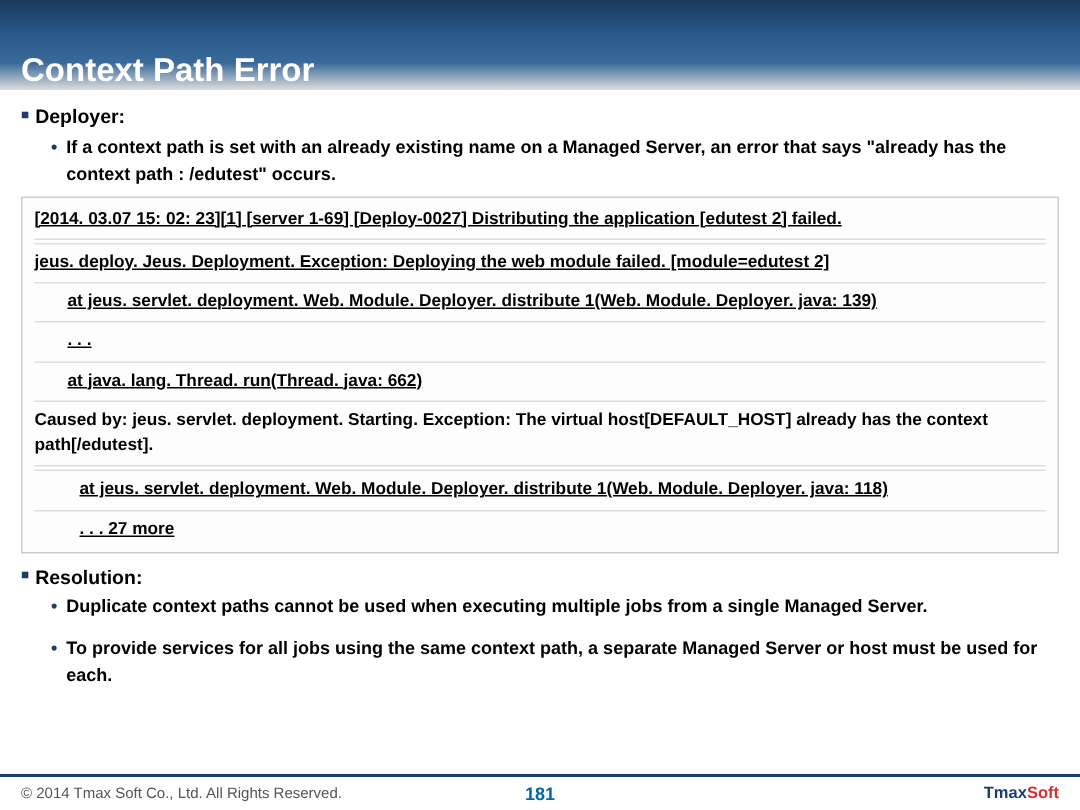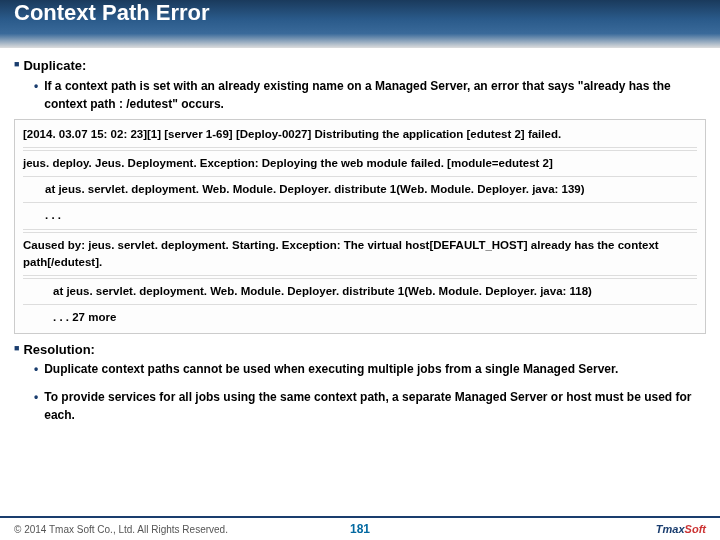--- a/index.html
+++ b/index.html
@@ -4,24 +4,24 @@
 <style>
   * { margin: 0; padding: 0; box-sizing: border-box; }
   body {
     width: 720px;
     height: 540px;
     font-family: Arial, Helvetica, sans-serif;
     background: #fff;
     overflow: hidden;
   }
   .titlebar {
-    height: 48px;
+    height: 60px;
     background: linear-gradient(to bottom, #1a3a5c 0%, #2a5a8a 40%, #3a6a9a 70%, #ddd 100%);
     display: flex;
-    align-items: flex-start;
+    align-items: flex-end;
     padding-left: 14px;
   }
   .titlebar h1 {
     color: #fff;
     font-size: 22px;
     font-weight: bold;
   }
   .content {
     padding: 6px 14px 0 14px;
     font-size: 12px;
@@ -58,20 +58,21 @@
   .logbox {
     border: 1px solid #ccc;
     background: #fdfdfd;
     margin-top: 6px;
     padding: 4px 8px;
   }
   .logline {
     font-size: 11.5px;
     font-weight: bold;
     padding: 2px 0;
+    text-decoration: underline;
   }
   .ind1 { padding-left: 22px; }
   .ind2 { padding-left: 30px; }
   .hr { border: none; border-top: 1px solid #ddd; margin: 2px 0; }
   .footer {
     position: absolute;
     bottom: 0;
     left: 0;
     width: 720px;
     height: 24px;
@@ -87,51 +88,51 @@
     position: absolute;
     left: 50%;
     transform: translateX(-50%);
     color: #0369a1;
     font-weight: bold;
     font-size: 12px;
   }
   .footer .logo {
     color: #c33;
     font-weight: bold;
-    font-style: italic;
     font-size: 11px;
   }
   .footer .logo span { color: #1a3d6e; }
 </style>
 </head>
 <body>
 
 <div class="titlebar">
   <h1>Context Path Error</h1>
 </div>
 
 <div class="content">
 
   <div class="section-head">
-    <span>Duplicate:</span>
+    <span>Deployer:</span>
   </div>
   <div class="sub">
     <div class="sub-body">If a context path is set with an already existing name on a Managed Server, an error that says "already has the context path : /edutest" occurs.</div>
   </div>
 
   <div class="logbox">
     <div class="logline">[2014. 03.07 15: 02: 23][1] [server 1-69] [Deploy-0027] Distributing the application [edutest 2] failed.</div>
     <hr class="hr">
     <hr class="hr">
     <div class="logline">jeus. deploy. Jeus. Deployment. Exception: Deploying the web module failed. [module=edutest 2]</div>
     <hr class="hr">
     <div class="logline ind1">at jeus. servlet. deployment. Web. Module. Deployer. distribute 1(Web. Module. Deployer. java: 139)</div>
     <hr class="hr">
     <div class="logline ind1">. . .</div>
     <hr class="hr">
+    <div class="logline ind1">at java. lang. Thread. run(Thread. java: 662)</div>
     <hr class="hr">
     <div class="logline" style="padding-left:0;">
       <span style="display:inline-block; padding-left:0;">Caused by: jeus. servlet. deployment. Starting. Exception: The virtual host[DEFAULT_HOST] already has the context path[/edutest].</span>
     </div>
     <hr class="hr">
     <hr class="hr">
     <div class="logline ind2">at jeus. servlet. deployment. Web. Module. Deployer. distribute 1(Web. Module. Deployer. java: 118)</div>
     <hr class="hr">
     <div class="logline ind2">. . . 27 more</div>
   </div>

